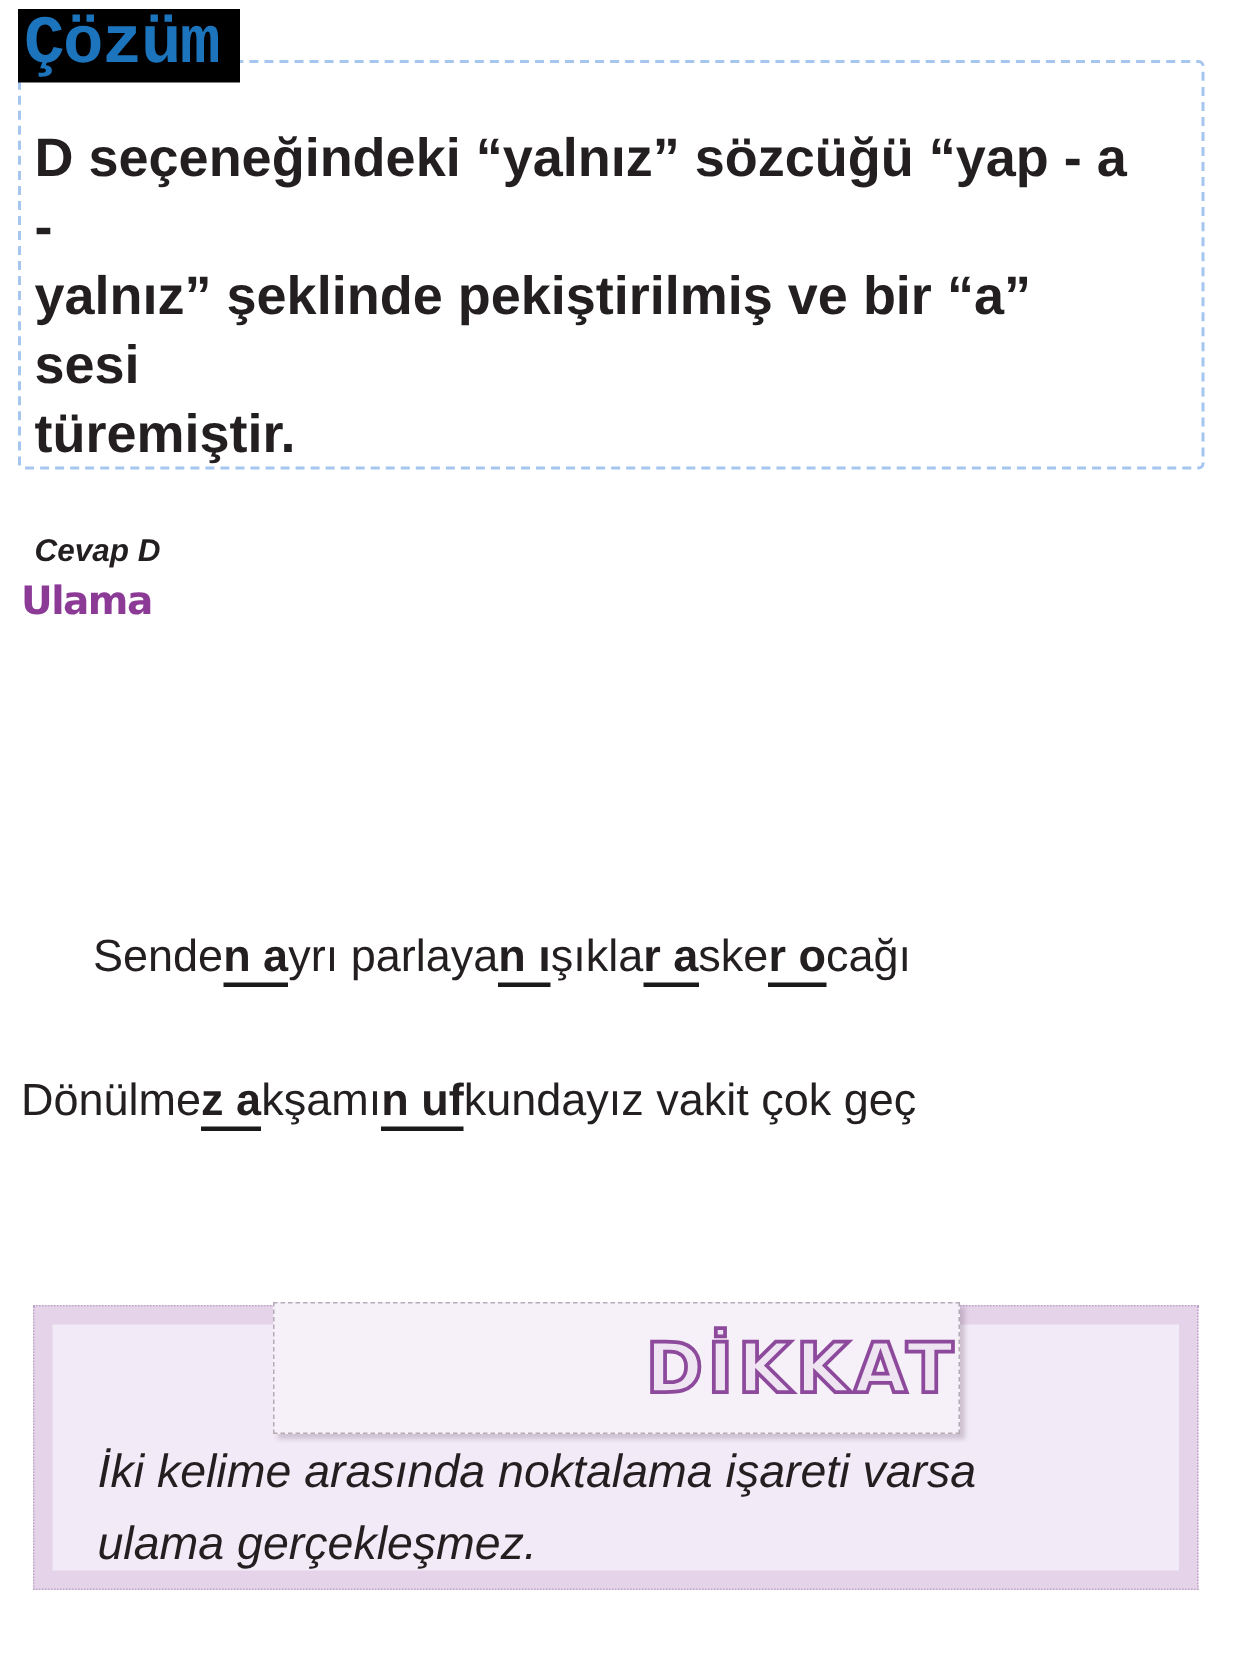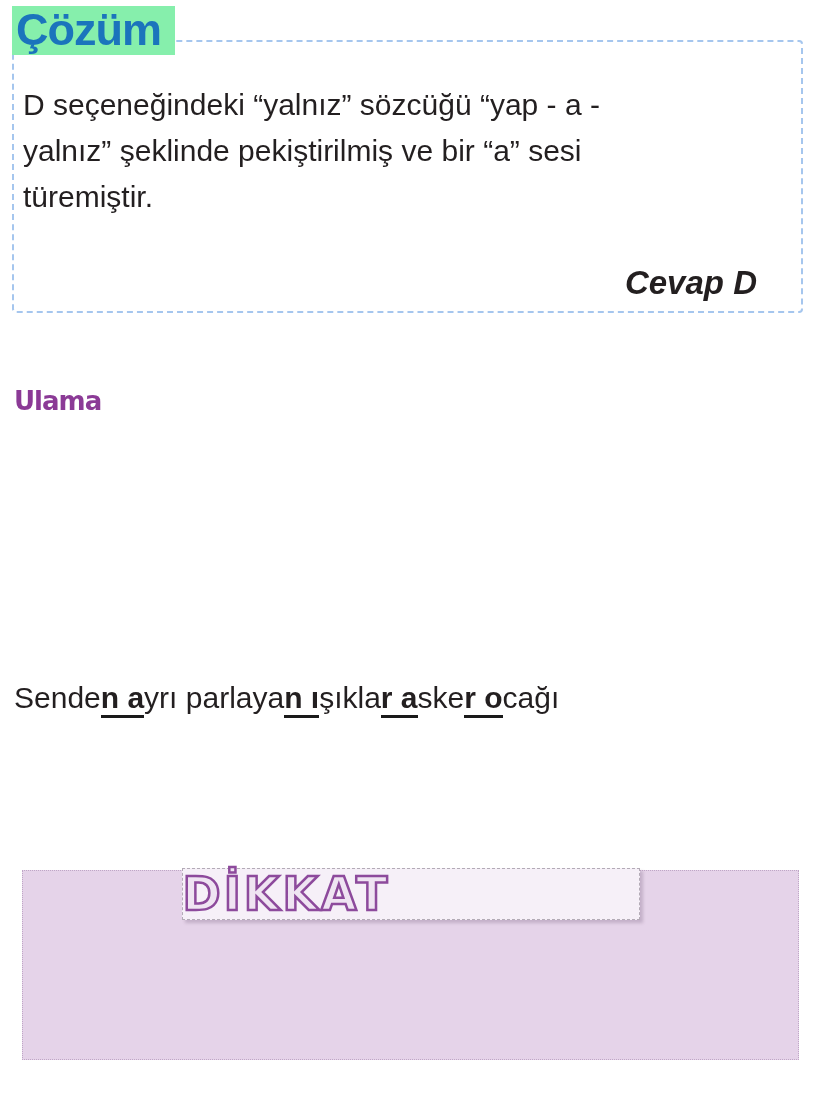--- a/index.html
+++ b/index.html
@@ -30,40 +30,40 @@
     position:absolute;
     left:12px; top:40px;
     width:791px; height:273px;
     border:2px dashed var(--border-blue,#a5c6ee);
     border-radius:4px;
     padding:40px 44px 0 9px;
   }
   .solution-title{
     position:absolute;
     top:-36px; left:-2px;
-    font-family:Liberation Sans, sans-serif;
+    font-family:Liberation Mono, monospace;
     font-size:45px;
     font-weight:bold;
     letter-spacing:-1px;
     color:var(--heading-blue,#1b74bc);
-    background:#86efac;
+    background:#000000;
     padding:0 14px 2px 4px;
     line-height:1.05;
   }
   .solution-body{
-    font-size:30px;
+    font-size:36px;
     line-height:46px;
     white-space:pre-line;
+    font-weight:bold;
   }
   .solution-answer{
     margin-top:44px;
-    font-size:33px;
+    font-size:21px;
     font-weight:bold;
     font-style:italic;
-    text-align:right;
   }
 
   
   .ulama-heading{
     position:absolute;
     left:14px; top:386px;
     font-family:"DejaVu Sans",sans-serif;
     font-size:26px;
     font-weight:bold;
     letter-spacing:-1px;
@@ -76,21 +76,21 @@
     font-size:30px;
     line-height:47px;
     white-space:pre-line;
   }
   .example{
     position:absolute;
     left:14px;
     font-size:30px;
     line-height:38px;
   }
-  .example-1{ top:679px; }
+  .example-1{ top:619px;margin-left:48px; }
   .example-2{ top:715px; }
   .seg-strong{
     font-weight:bold;
     border-bottom:3px solid #1a1a1a;
     padding-bottom:1px;
   }
 
   
   .attention-box{
     position:absolute;
@@ -101,27 +101,27 @@
   }
   .attention-inner{
     position:absolute;
     left:12px; right:12px; top:12px; bottom:12px;
     background:var(--attention-bg-inner,#f2eaf6);
   }
   .attention-tab{
     position:absolute;
     left:50%; top:-3px;
     transform:translateX(-50%);
-    width:458px; height:52px;
+    width:458px; height:88px;
     background:var(--tab-bg,#f6f0f8);
     border:1px dashed #b3abb6;
     box-shadow:3px 3px 3px rgba(110,90,120,0.28);
     display:flex;
     align-items:center;
-    justify-content:flex-start;
+    justify-content:flex-end;
     z-index:2;
   }
   .attention-label{
     font-family:"DejaVu Sans",sans-serif;
     font-size:46px;
     font-weight:bold;
     letter-spacing:3px;
     color:#efe4f2;
     -webkit-text-stroke:2.5px var(--attention-purple,#8d4a9c);
     line-height:1;
@@ -147,20 +147,25 @@
 yalnız”  şeklinde pekiştirilmiş ve bir “a” sesi
 türemiştir.</p>
     <p class="solution-answer">Cevap D</p>
   </section>
 
   <h2 class="ulama-heading">Ulama</h2>
 
 
   <p class="example example-1"><span>Sende</span><span class="seg-strong">n a</span><span>yrı parlaya</span><span class="seg-strong">n ı</span><span>şıkla</span><span class="seg-strong">r a</span><span>ske</span><span class="seg-strong">r o</span><span>cağı</span></p>
 
+  <p class="example example-2"><span>Dönülme</span><span class="seg-strong">z a</span><span>kşamı</span><span class="seg-strong">n uf</span><span>kundayız vakit çok geç</span></p>
 
   <aside class="attention-box">
     <div class="attention-tab">
       <span class="attention-label">DİKKAT</span>
+    </div>
+    <div class="attention-inner">
+      <p class="attention-text">İki kelime arasında noktalama işareti varsa
+ulama gerçekleşmez.</p>
     </div>
   </aside>
 
 </div>
 
 </body></html>

